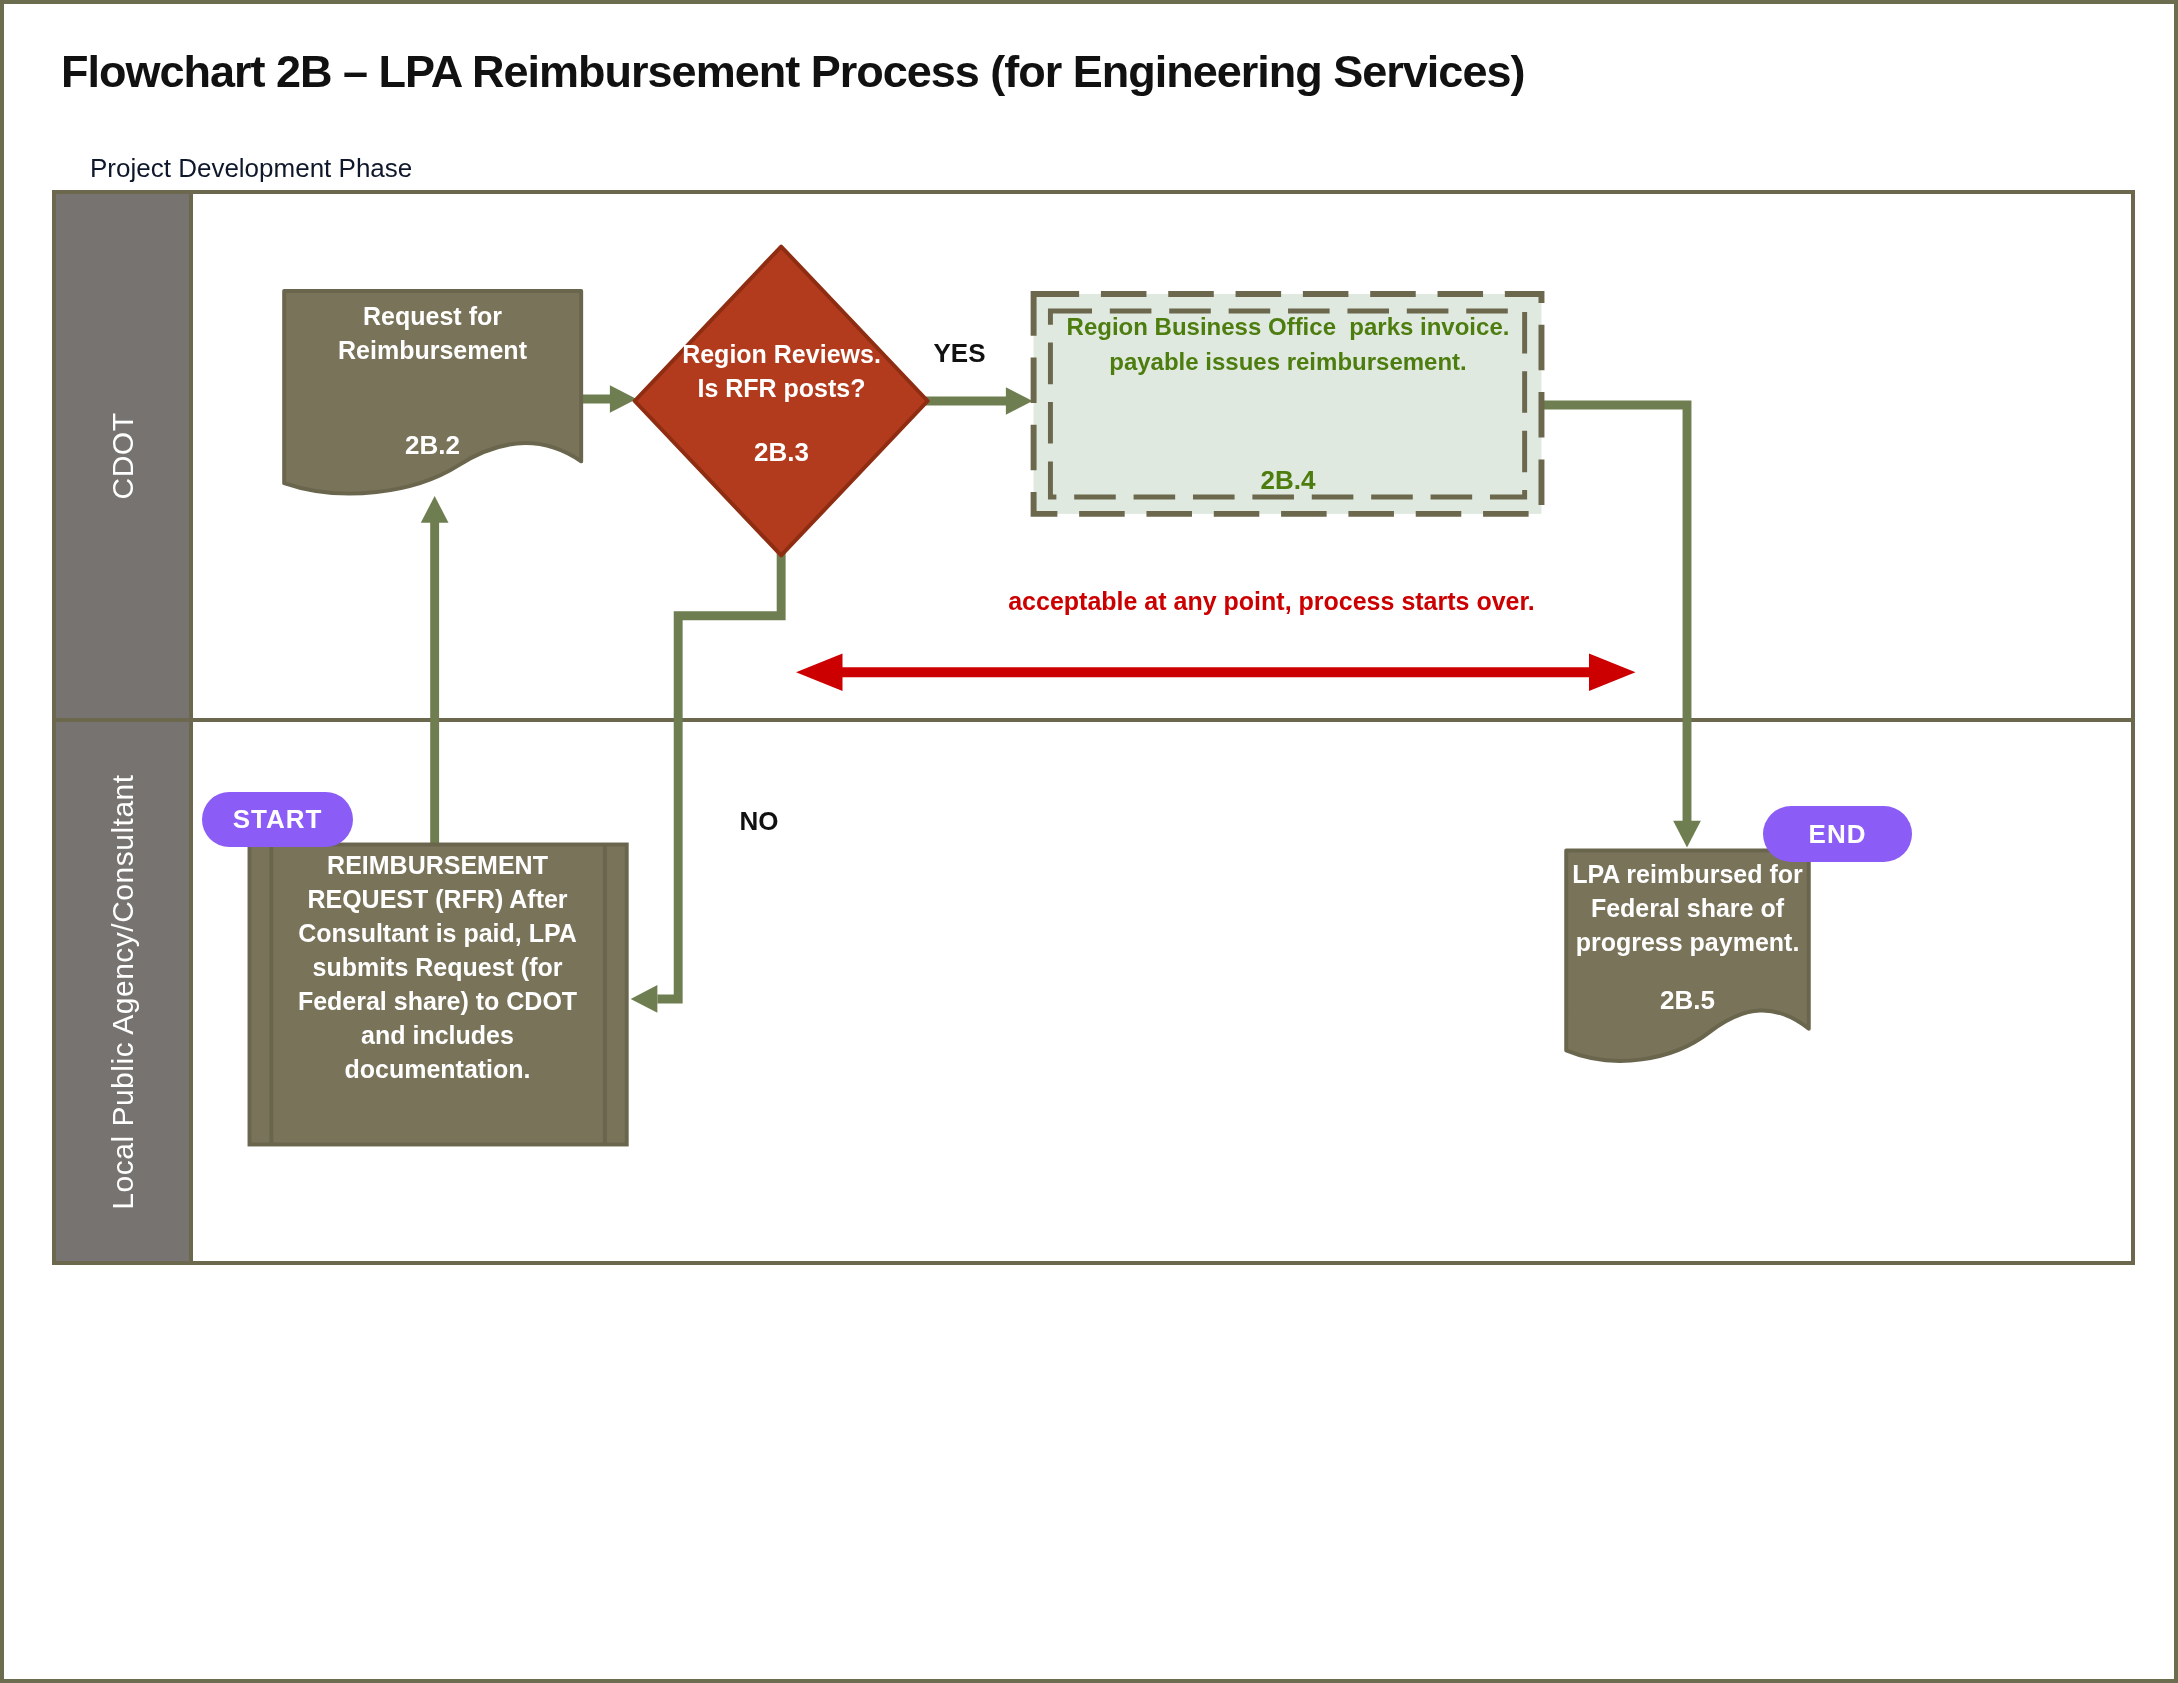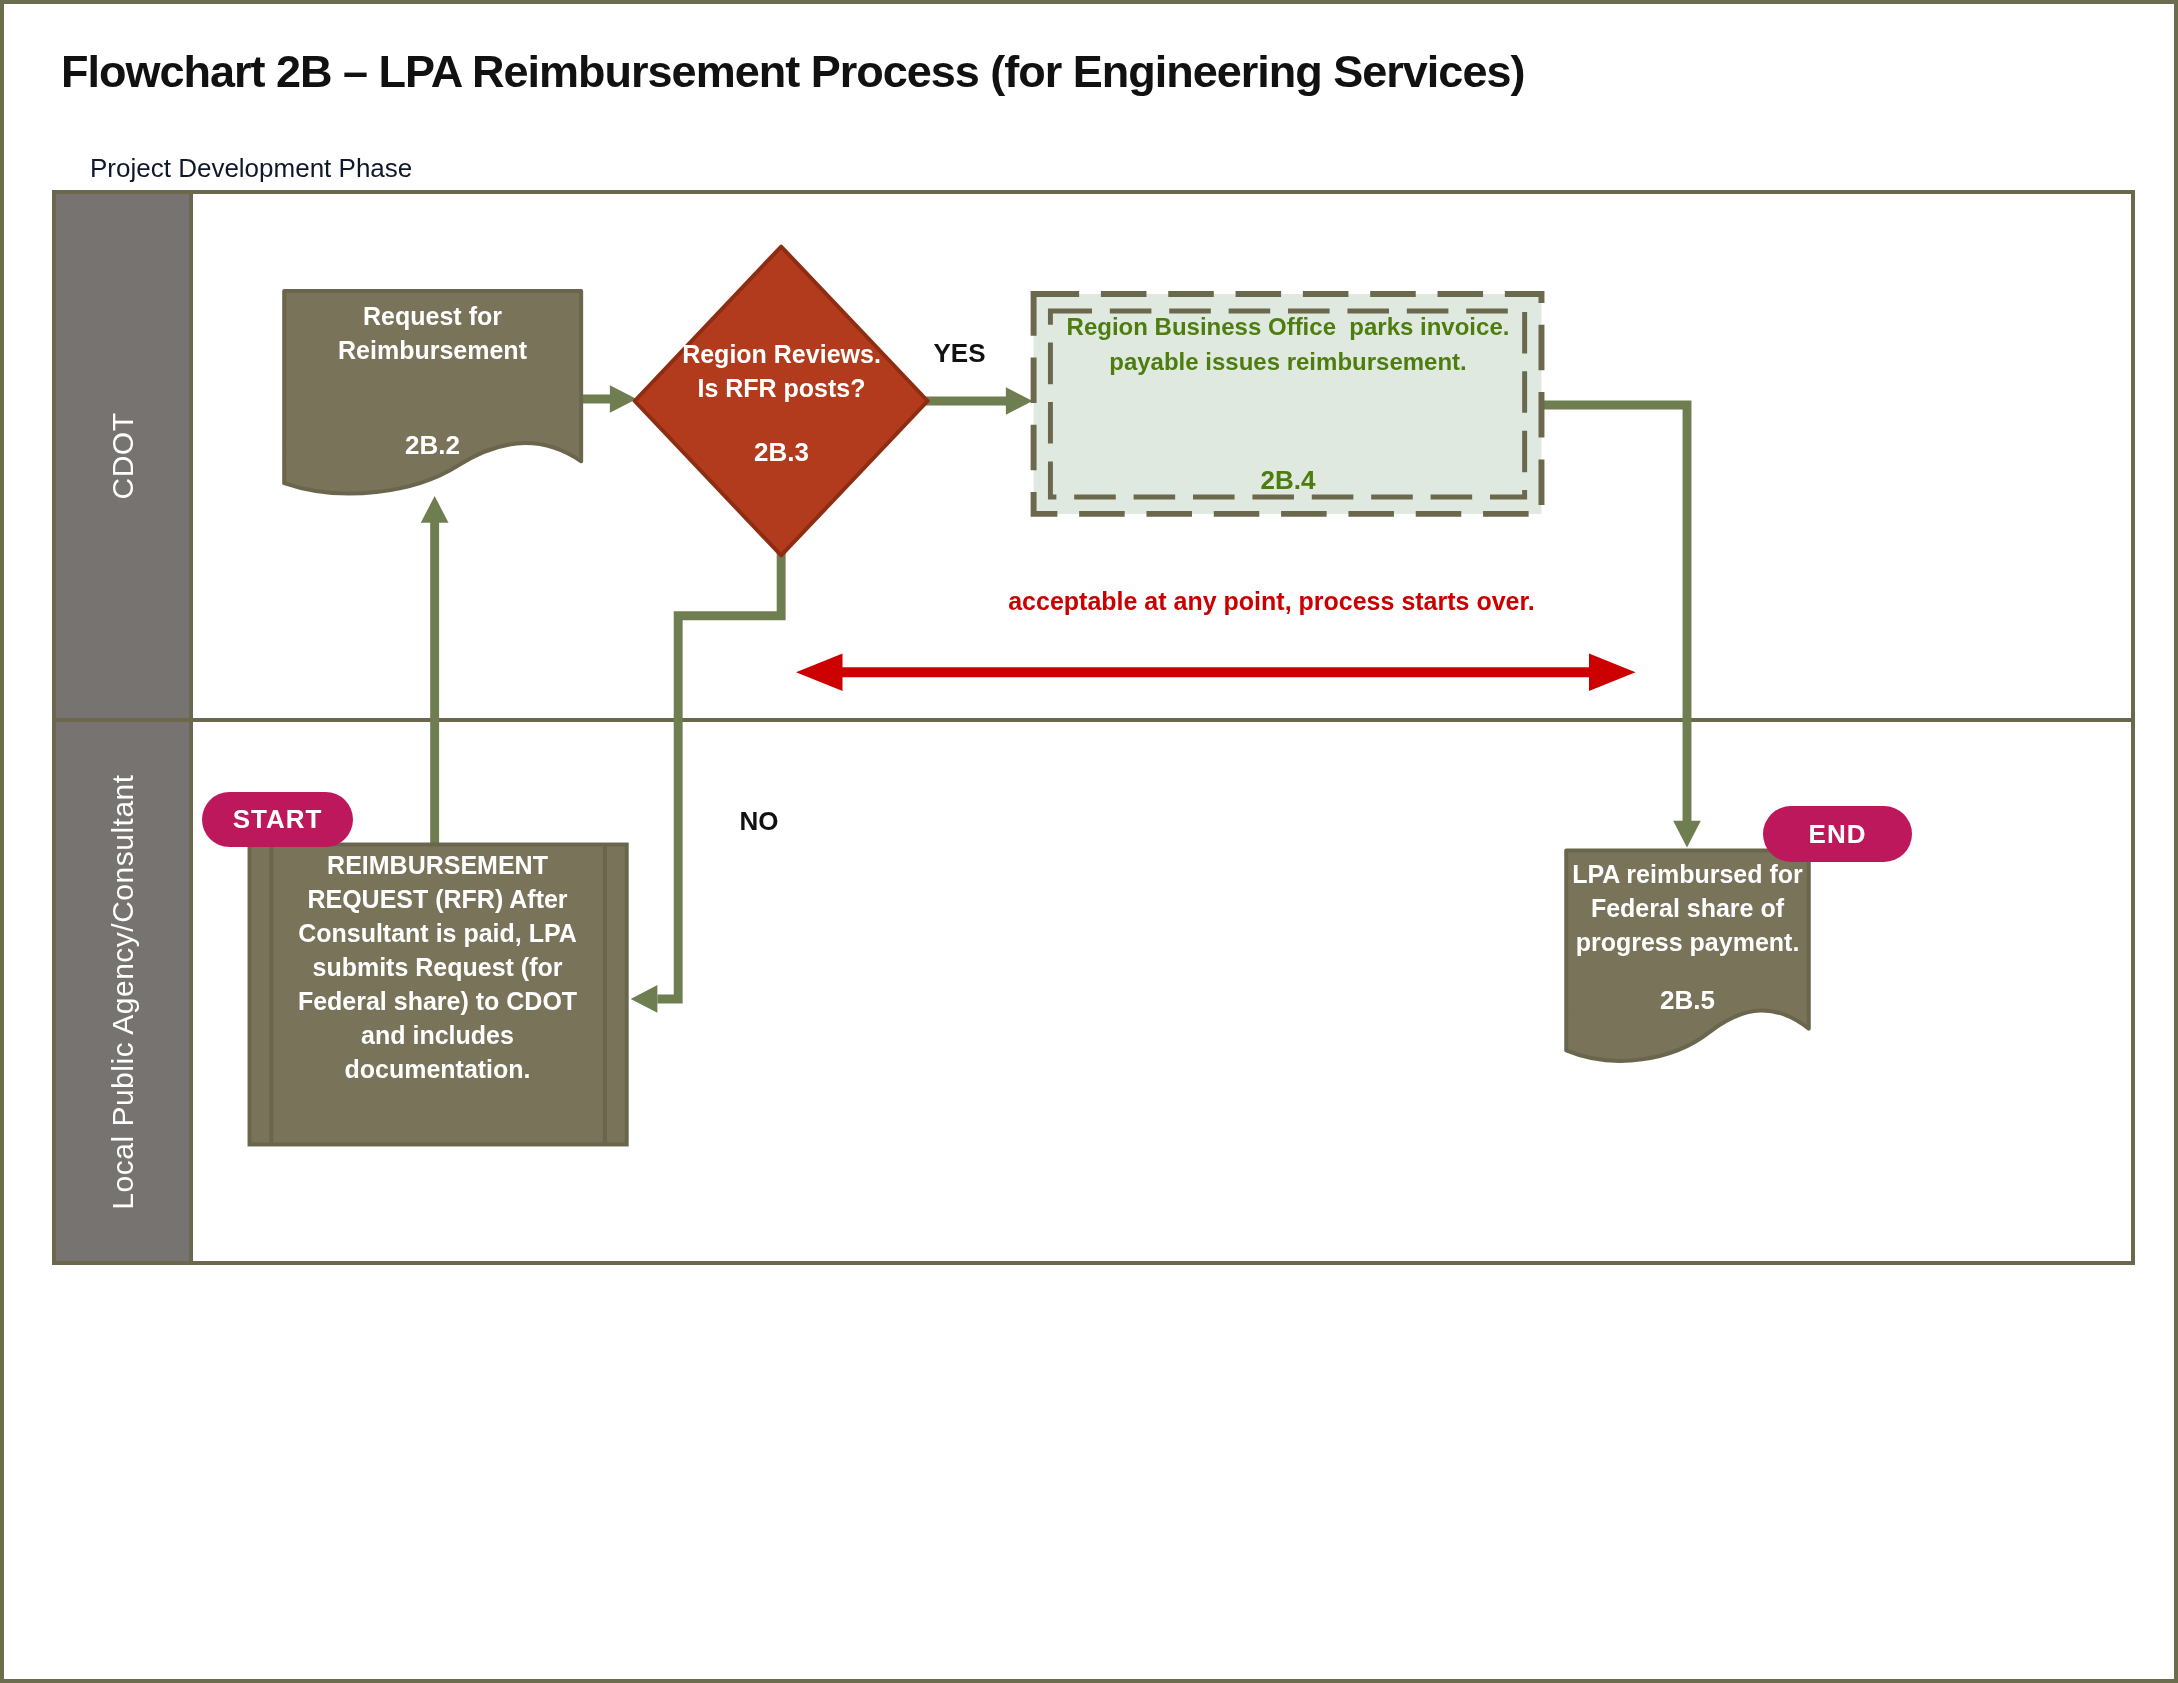--- a/index.html
+++ b/index.html
@@ -34,21 +34,21 @@
   svg.layer{position:absolute;left:0;top:0;pointer-events:none;}
   .txt{position:absolute;text-align:center;line-height:34px;font-size:25px;font-weight:bold;}
   .txt .line{white-space:pre;}
   .white{color:#ffffff;}
   .black{color:#4d7c0f;}
   .node-id{position:absolute;text-align:center;font-size:26px;font-weight:bold;}
   .edge-label{position:absolute;text-align:center;font-size:26px;font-weight:bold;color:#111;}
   .note{position:absolute;left:921px;top:579px;width:693px;text-align:center;
         font-size:25px;font-weight:bold;line-height:36px;color:#cc0000;}
   .pill{
-    position:absolute;background:#be185d;color:#fff;border-radius:29px;
+    position:absolute;background:#8b5cf6;color:#fff;border-radius:29px;
     display:flex;align-items:center;justify-content:center;
     font-size:26px;font-weight:bold;letter-spacing:1px;
   }
   .pill-start{left:198px;top:788px;width:151px;height:55px;}
   .pill-end{left:1759px;top:802px;width:149px;height:56px;}
 </style>
 </head>
 <body>
 
 <div class="canvas">

